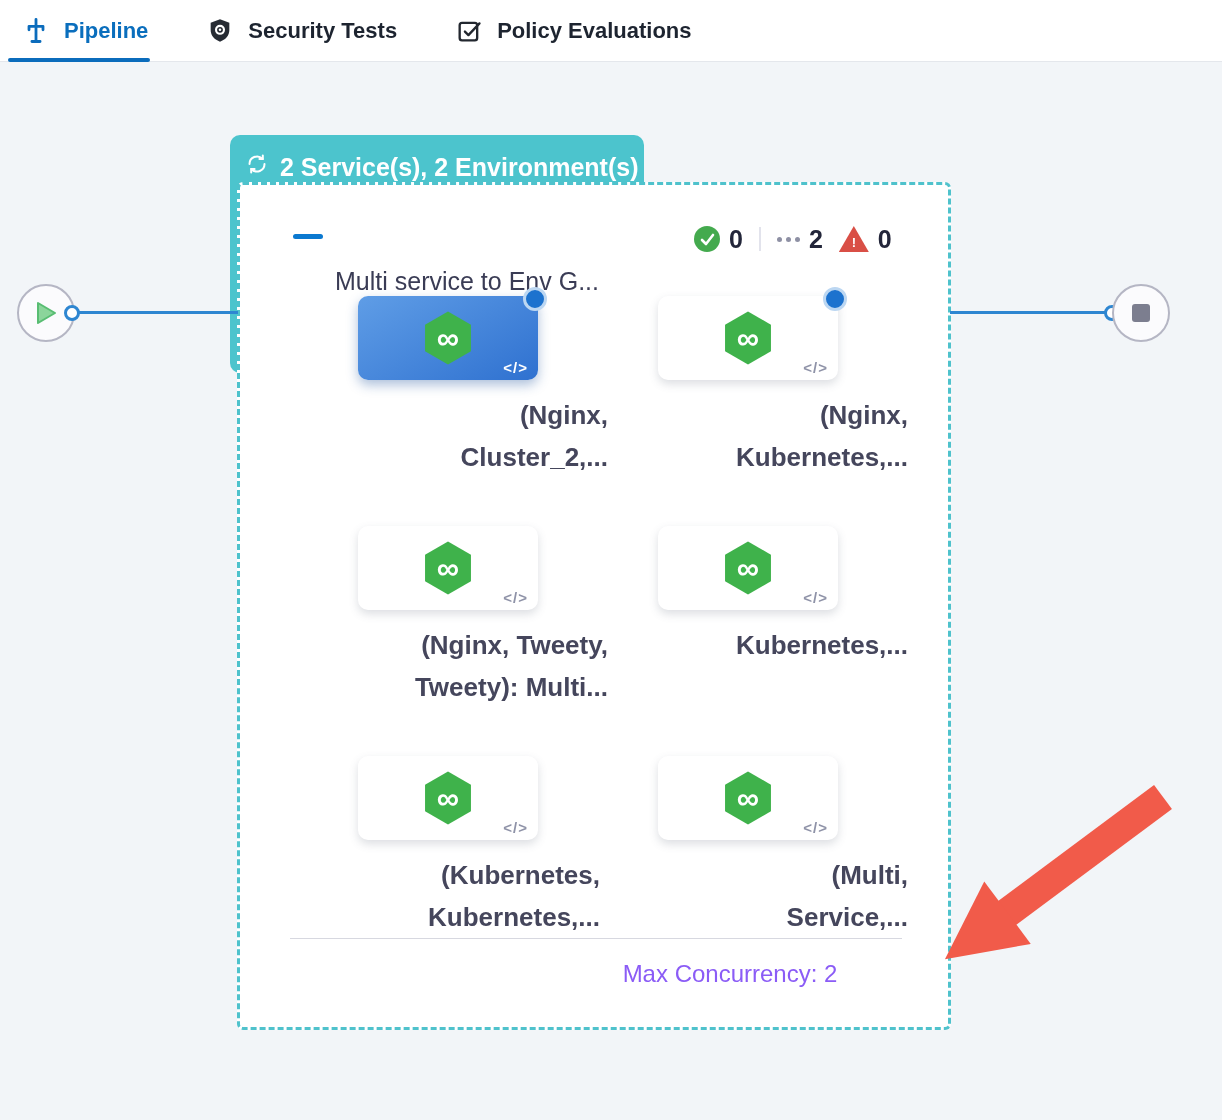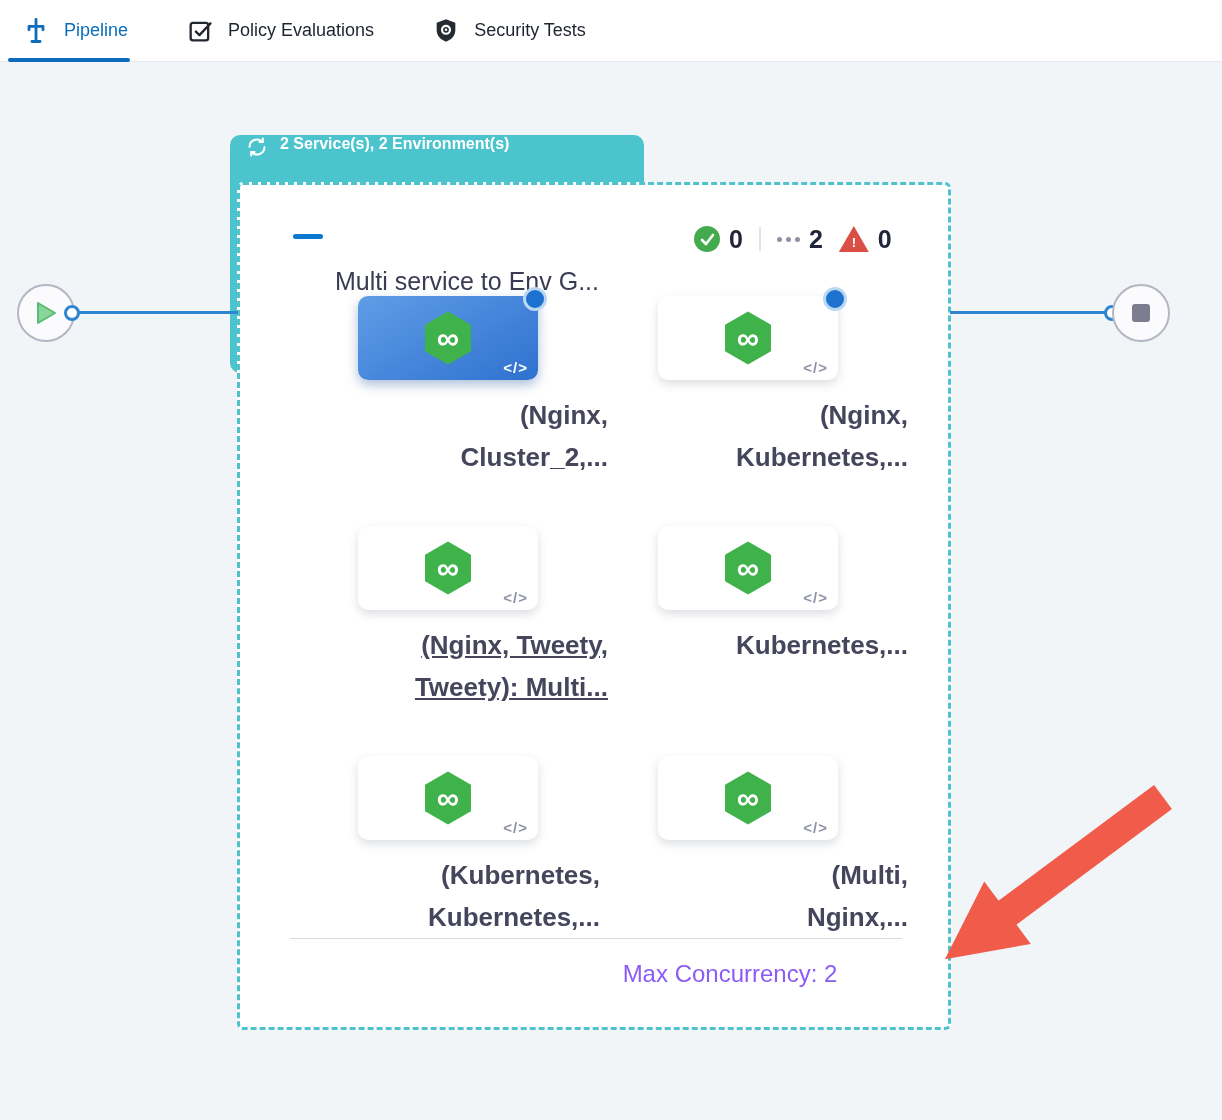--- a/index.html
+++ b/index.html
@@ -13,40 +13,40 @@
 
   
   .tabbar {
     position:absolute; top:0; left:0; width:1222px; height:62px;
     background:#ffffff; border-bottom:1px solid #e4e7ec;
     display:flex; align-items:center; padding-left:14px; z-index:5;
   }
   .tab {
     position:relative; height:100%; display:flex; align-items:center;
     gap:14px; padding:0 8px; margin-right:42px; cursor:pointer;
-    font-size:18px; font-weight:400; color:#1d2430; white-space:nowrap;
+    font-size:22px; font-weight:700; color:#1d2430; white-space:nowrap;
   }
   .tab .ticon { display:flex; align-items:center; }
   .tab.active { color:#0a6ebd; }
   .tab.active::after {
     content:""; position:absolute; left:-6px; right:6px; bottom:-1px;
     height:4px; background:#0b6cbc; border-radius:2px;
   }
 
   
   .abs { position:absolute; }
 
   .badge-back {
     left:230px; top:135px; width:414px; height:238px;
     background:#4cc4cd; border-radius:10px; z-index:1;
   }
   .badge-row {
     left:230px; top:135px; width:428px; height:47px;
-    display:flex; align-items:flex-start; gap:11px; padding-left:15px;
-    color:#ffffff; font-size:16px; font-weight:600; z-index:3; cursor:pointer;
+    display:flex; align-items:flex-end; gap:11px; padding-left:15px;
+    color:#ffffff; font-size:25px; font-weight:600; z-index:3; cursor:pointer;
   }
 
   .group-box {
     left:237px; top:182px; width:714px; height:848px;
     background:#ffffff; border:3px dashed #4fc2cc; border-radius:6px; z-index:2;
   }
 
   .collapse-dash {
     left:293px; top:234px; width:30px; height:5px;
     background:#0b79d0; border-radius:3px; z-index:3; cursor:pointer;
@@ -138,36 +138,36 @@
   <div class="tab active">
     <span class="ticon">
       <svg width="28" height="28" viewBox="0 0 24 24" fill="none" stroke="#0b6cbc" stroke-width="2.4" stroke-linecap="round">
         <path d="M12 2v6M6 8h12M6 8v3M18 8v3M12 8v13M8.5 21h7"></path>
       </svg>
     </span>
     <span>Pipeline</span>
   </div>
   <div class="tab">
     <span class="ticon">
-      <svg width="28" height="28" viewBox="0 0 24 24" fill="none" stroke="#22272f" stroke-width="2" stroke-linecap="round" stroke-linejoin="round">
-        <rect x="4" y="5" width="15" height="15" rx="2"></rect>
-        <path d="M8.5 12.5l3 3L21 5.5"></path>
-      </svg>
-    </span>
-    <span>Policy Evaluations</span>
-  </div>
-  <div class="tab">
-    <span class="ticon">
       <svg width="28" height="28" viewBox="0 0 24 24">
         <path d="M12 2l8 3v6c0 5.2-3.4 8.6-8 10.2C7.4 19.6 4 16.2 4 11V5z" fill="#262b33"></path>
         <circle cx="12" cy="11" r="3.4" fill="none" stroke="#ffffff" stroke-width="1.8"></circle>
         <circle cx="12" cy="11" r="1.1" fill="#ffffff"></circle>
       </svg>
     </span>
     <span>Security Tests</span>
+  </div>
+  <div class="tab">
+    <span class="ticon">
+      <svg width="28" height="28" viewBox="0 0 24 24" fill="none" stroke="#22272f" stroke-width="2" stroke-linecap="round" stroke-linejoin="round">
+        <rect x="4" y="5" width="15" height="15" rx="2"></rect>
+        <path d="M8.5 12.5l3 3L21 5.5"></path>
+      </svg>
+    </span>
+    <span>Policy Evaluations</span>
   </div>
 </div>
 
 <div class="abs badge-back"></div>
 
 <div class="abs badge-row">
   <span>
     <svg width="24" height="24" viewBox="0 0 24 24" fill="none" stroke="#ffffff" stroke-width="2" stroke-linecap="round">
       <path d="M19.5 12a7.5 7.5 0 0 1-12.9 5.2"></path>
       <path d="M4.5 12a7.5 7.5 0 0 1 12.9-5.2"></path>
@@ -253,34 +253,34 @@
 </div>
 
 <div class="stage-label" style="left:288px; top:394px;">
   <span>(Nginx,</span>
     <span>Cluster_2,...</span>
 </div>
 <div class="stage-label" style="left:588px; top:394px;">
   <span>(Nginx,</span>
     <span>Kubernetes,...</span>
 </div>
-<div class="stage-label" style="left:288px; top:624px;text-decoration:underline;">
+<div class="stage-label" style="left:288px; top:624px;">
   <span>(Nginx, Tweety,</span>
     <span>Tweety): Multi...</span>
 </div>
 <div class="stage-label" style="left:588px; top:624px;">
     <span>Kubernetes,...</span>
 </div>
 <div class="stage-label" style="left:280px; top:854px;">
   <span>(Kubernetes,</span>
     <span>Kubernetes,...</span>
 </div>
 <div class="stage-label" style="left:588px; top:854px;">
   <span>(Multi,</span>
-    <span>Nginx,...</span>
+    <span>Service,...</span>
 </div>
 
 <div class="abs divider"></div>
 <div class="abs max-conc">Max Concurrency: 2</div>
 
 <div class="edge" style="left:72px; top:311px; width:166px;"></div>
 <div class="edge" style="left:950px; top:311px; width:162px;"></div>
 
 <div class="node" style="left:17px; top:284px;">
   <svg width="22" height="24" viewBox="0 0 22 24">

